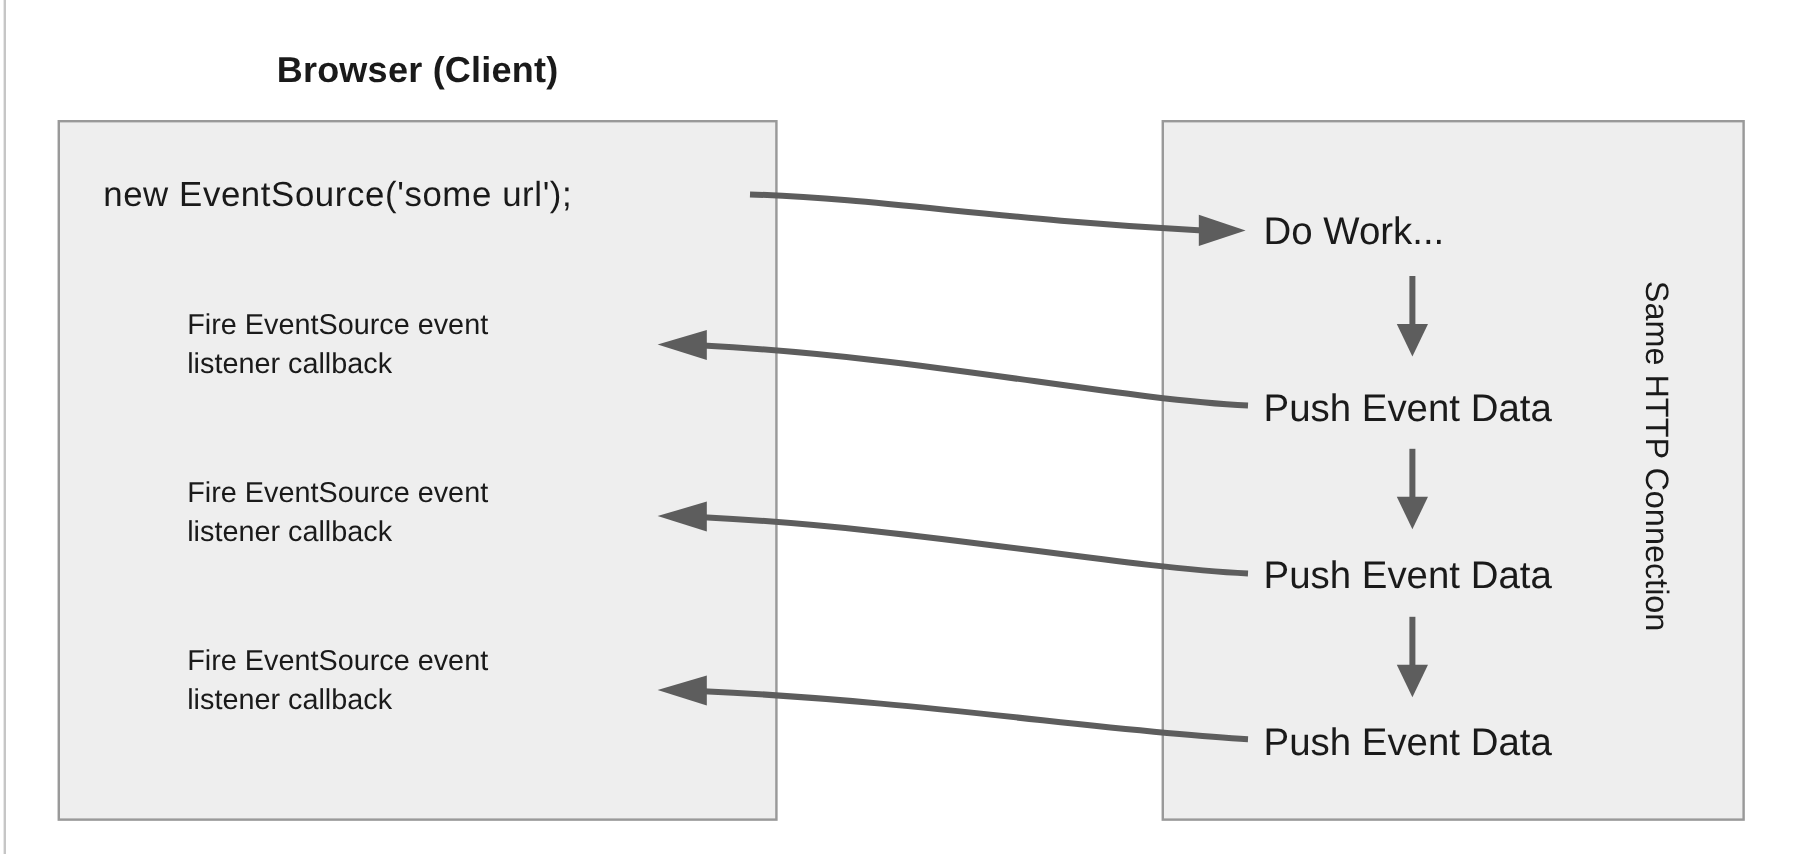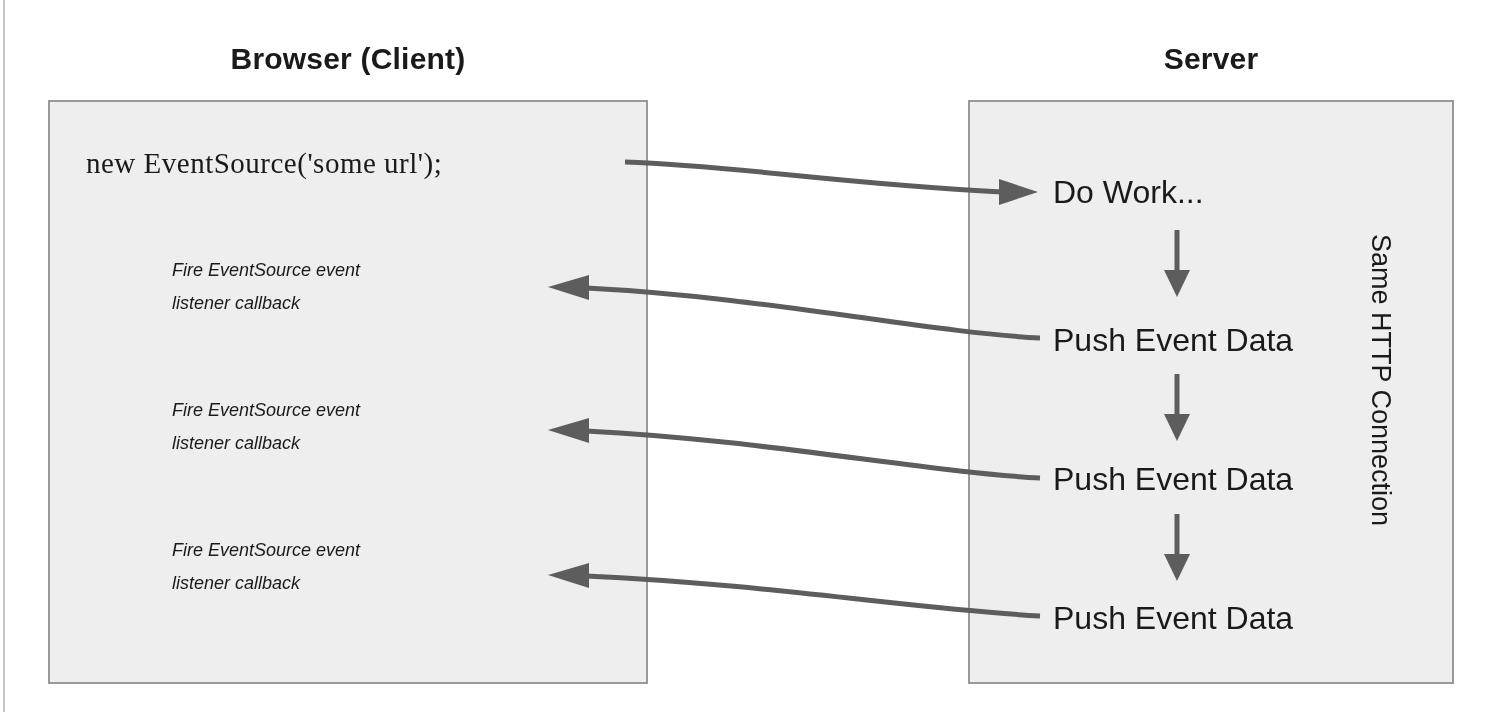--- a/index.html
+++ b/index.html
@@ -41,33 +41,32 @@
     top:100px;
     height:584px;
     background:var(--box-fill);
     border:2px solid var(--box-border);
   }
   .node-box.client{left:48px;width:600px;}
   .node-box.server{left:968px;width:486px;}
   .code-text{
     position:absolute;
     left:86px;top:147px;
-    font-family:Liberation Serif, serif;
+    font-family:Liberation Sans, sans-serif;
     font-size:29px;
     letter-spacing:0.5px;
     white-space:pre;
   }
   .callback-label{
     position:absolute;
-    left:172px;
+    left:156px;
     width:400px;
-    font-size:18px;
+    font-size:24px;
     line-height:33px;
     white-space:pre-line;
-    font-style:italic;
   }
   .cb-0{top:254px;}
   .cb-1{top:394px;}
   .cb-2{top:534px;}
   .server-label{
     position:absolute;
     left:1053px;
     font-size:32px;
     line-height:32px;
     white-space:nowrap;
@@ -99,21 +98,20 @@
   svg .head{fill:var(--arrow);stroke:none;}
 </style>
 </head>
 <body>
 
 <div class="stage">
 
   <div class="edge-line"></div>
 
   <div class="col-title left">Browser (Client)</div>
-  <div class="col-title right">Server</div>
 
   <div class="node-box client"></div>
   <div class="node-box server"></div>
 
   <div class="code-text">new EventSource('some url');</div>
 
   <div class="callback-label cb-0">Fire EventSource event
 listener callback</div>
   <div class="callback-label cb-1">Fire EventSource event
 listener callback</div>

